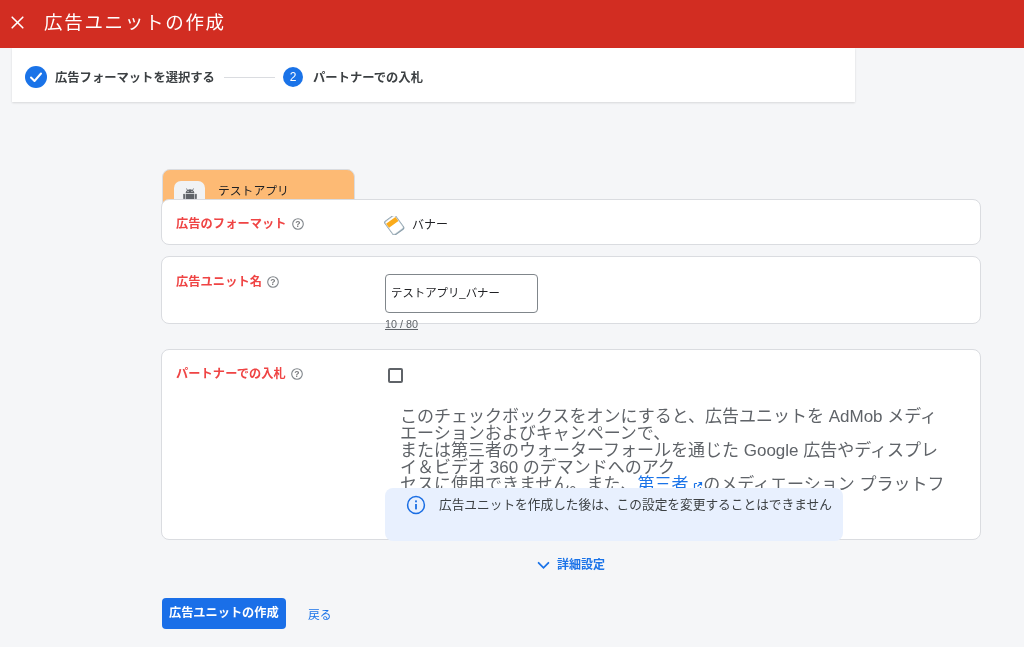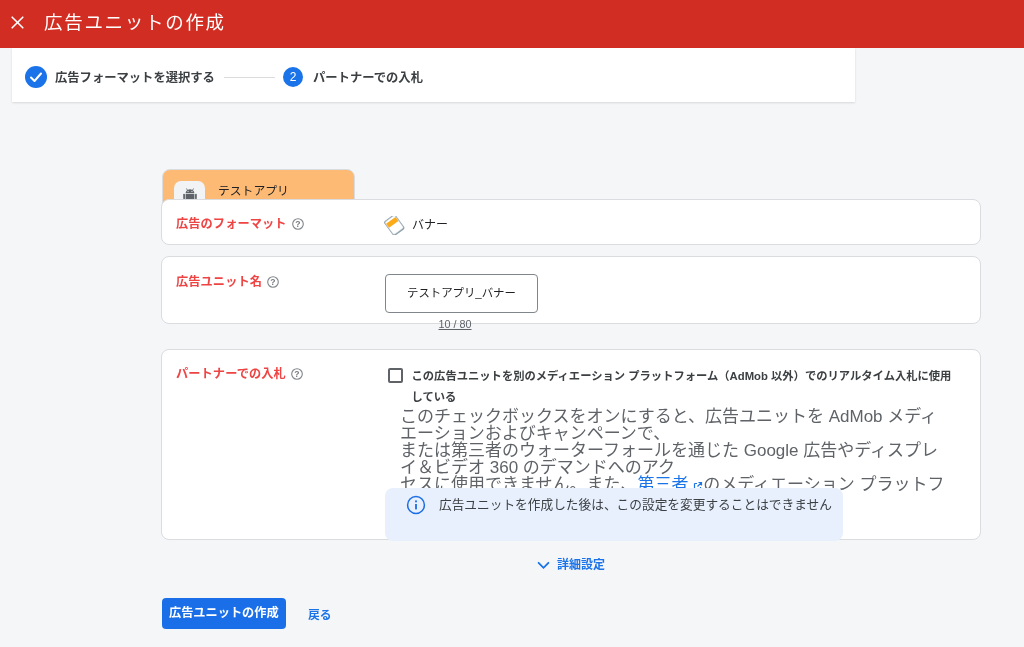--- a/index.html
+++ b/index.html
@@ -43,22 +43,22 @@
 
   .rowcard1 { top:199px; height:46px; }
   .rowcard2 { top:256px; height:68px; }
   .rowcard3 { top:349px; height:191px; }
 
   .bannericon { position:absolute; left:221px; top:16px; }
   .bannertxt  { position:absolute; left:250px; top:15px; font-size:12px; color:#202124; }
 
   .inputbox { position:absolute; left:223px; top:16.5px; width:153px; height:39px;
     border:1px solid #80868B; border-radius:4px; background:#fff;
-    font-size:11.4px; color:#202124; line-height:37px; padding-left:21px; }
-  .counter { position:absolute; left:223px; top:61px; width:140px; text-align:center;
+    font-size:11.4px; color:#202124; line-height:37px; padding-left:5px; }
+  .counter { position:absolute; left:223px; top:61px; width:140px; text-align:left;
     font-size:10.8px; color:#5F6368;text-decoration:underline; }
 
   .checkbox { position:absolute; left:226px; top:18px; width:15px; height:15px;
     border:2px solid #5F6368; border-radius:2px; background:#fff; }
   .cbtext { position:absolute; left:249.5px; top:16px; width:545px;
     font-size:11.3px; line-height:21px; font-weight:700; color:#3C4043; }
   .graytext { position:absolute; left:238px; top:57.5px; width:552px;
     font-size:17px; line-height:17.2px; color:#5F6368; }
   .graytext a { color:#1A73E8; text-decoration:none; }
   .infobox { position:absolute; left:223px; top:138px; width:458px; height:53px;
@@ -68,21 +68,21 @@
 
   .adv { position:absolute; left:161px; top:555px; width:820px; text-align:center;
     font-size:12px; font-weight:600; color:#1A73E8; }
   .adv svg { vertical-align:-1px; margin-right:7px; }
 
   .btn { position:absolute; left:162px; top:598px; height:31px; padding:0 7px;
     background:#1A6FE8; color:#fff; border:none; border-radius:4px;
     font-size:12.2px; font-weight:600; line-height:31px;
     font-family:"Liberation Sans","Noto Sans CJK JP",sans-serif; }
   .back { position:absolute; left:308px; top:605px; font-size:11.8px;
-    font-weight:700; color:#1A73E8; }
+    font-weight:400; color:#1A73E8; }
 </style>
 </head>
 <body>
 
 <div class="topbar">
   <svg class="x" viewBox="0 0 13 13">
       <path d="M1.2 1.2 L11.8 11.8 M11.8 1.2 L1.2 11.8" stroke="#fff" stroke-width="1.6" stroke-linecap="round"></path>
     </svg>
   <div class="title">広告ユニットの作成</div>
 </div>
@@ -139,21 +139,20 @@
   <div class="inputbox">テストアプリ_バナー</div>
   <div class="counter">10 / 80</div>
 </div>
 
 <div class="card rowcard3">
   <div class="label" style="top:14px;">パートナーでの入札<span class="qm"><svg width="12" height="12" viewBox="0 0 12 12">
           <circle cx="6" cy="6" r="5.3" fill="none" stroke="#80868B" stroke-width="1.1"></circle>
           <text x="6" y="8.9" text-anchor="middle" font-size="8.6" fill="#77797c" font-family="Liberation Sans">?</text>
         </svg></span></div>
   <div class="checkbox"></div>
-  <div class="cbtext">この広告ユニットを別のメディエーション プラットフォーム（AdMob 以外）でのリアルタイム入札に使用<br>している</div>
   <div class="graytext">このチェックボックスをオンにすると、広告ユニットを AdMob メディエーションおよびキャンペーンで、<br>または第三者のウォーターフォールを通じた Google 広告やディスプレイ＆ビデオ 360 のデマンドへのアク<br>セスに使用できません。また、<a>第三者 <svg width="10" height="10" viewBox="0 0 10 10" style="vertical-align:-1px">
           <path d="M1.5 2.5 H4 M1.5 2.5 V8.5 H7.5 V6" fill="none" stroke="#1A73E8" stroke-width="1.2"></path>
           <path d="M5.5 1.5 H8.5 V4.5 M8.5 1.5 L4.5 5.5" fill="none" stroke="#1A73E8" stroke-width="1.2"></path>
         </svg></a>のメディエーション プラットフォームへの支払いが発生する場合<br>があります。</div>
   <div class="infobox">
     <svg class="infoicon" width="20" height="20" viewBox="0 0 20 20">
         <circle cx="10" cy="10" r="8.4" fill="none" stroke="#1B6EE3" stroke-width="1.5"></circle>
         <rect x="9.1" y="9" width="1.8" height="5.4" fill="#1B6EE3"></rect>
         <rect x="9.1" y="5.4" width="1.8" height="1.9" fill="#1B6EE3"></rect>
       </svg>

